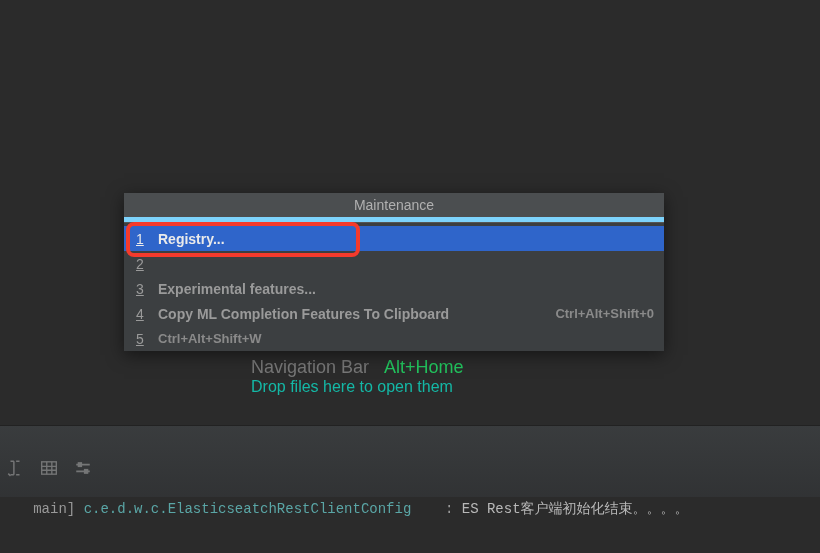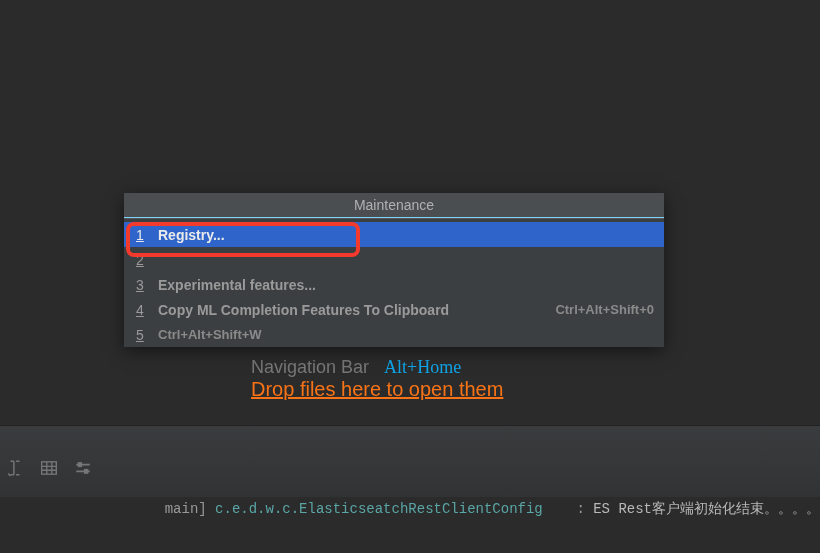--- a/index.html
+++ b/index.html
@@ -25,21 +25,21 @@
       width: 540px;
       background: #3c3f41;
       box-shadow: 0 4px 16px rgba(0,0,0,0.5);
     }
     .popup-title {
       background: #4b4e50;
       color: #b0b0b0;
       text-align: center;
       padding: 4px 0 4px 0;
       font-size: 14px;
-      border-bottom: 1px solid #7dd3fc;
+      border-bottom: 5px solid #7dd3fc;
     }
     .popup-sep {
       height: 4px;
       background: #3c3f41;
       border-top: 1px solid #555;
     }
     .popup-item {
       display: flex;
       align-items: center;
       padding: 2px 10px 2px 12px;
@@ -80,31 +80,29 @@
       pointer-events: none;
     }
     .nav-bar-text {
       position: absolute;
       top: 357px;
       left: 251px;
       font-size: 18px;
       color: #777777;
     }
     .nav-bar-text .hotkey {
-      color: #0ea5e9;
+      color: #22c55e;
       margin-left: 10px;
-      font-family: Liberation Serif, serif;
     }
     .drop-text {
       position: absolute;
       top: 378px;
       left: 251px;
-      font-size: 20px;
-      color: #f97316;
-      text-decoration: underline;
+      font-size: 16px;
+      color: #14b8a6;
     }
     .toolbar {
       position: absolute;
       top: 425px;
       left: 0;
       right: 0;
       height: 72px;
       background: linear-gradient(180deg, rgba(60,63,65,0.85), rgba(50,52,54,0.85));
       border-top: 1px solid #222;
     }
@@ -129,21 +127,20 @@
       height: 56px;
       background: #2b2b2b;
       font-family: "Consolas", "Courier New", monospace;
       font-size: 14px;
       line-height: 25px;
       padding-left: 8px;
     }
     .console-line {
       white-space: nowrap;
       overflow: hidden;
-      text-align: right;
     }
     .c-gray { color: #999999; }
     .c-cyan { color: #5aa6a6; }
     .c-white { color: #b8b8b8; }
   </style>
 </head>
 <body>
 
 <div class="editor-area">
 

